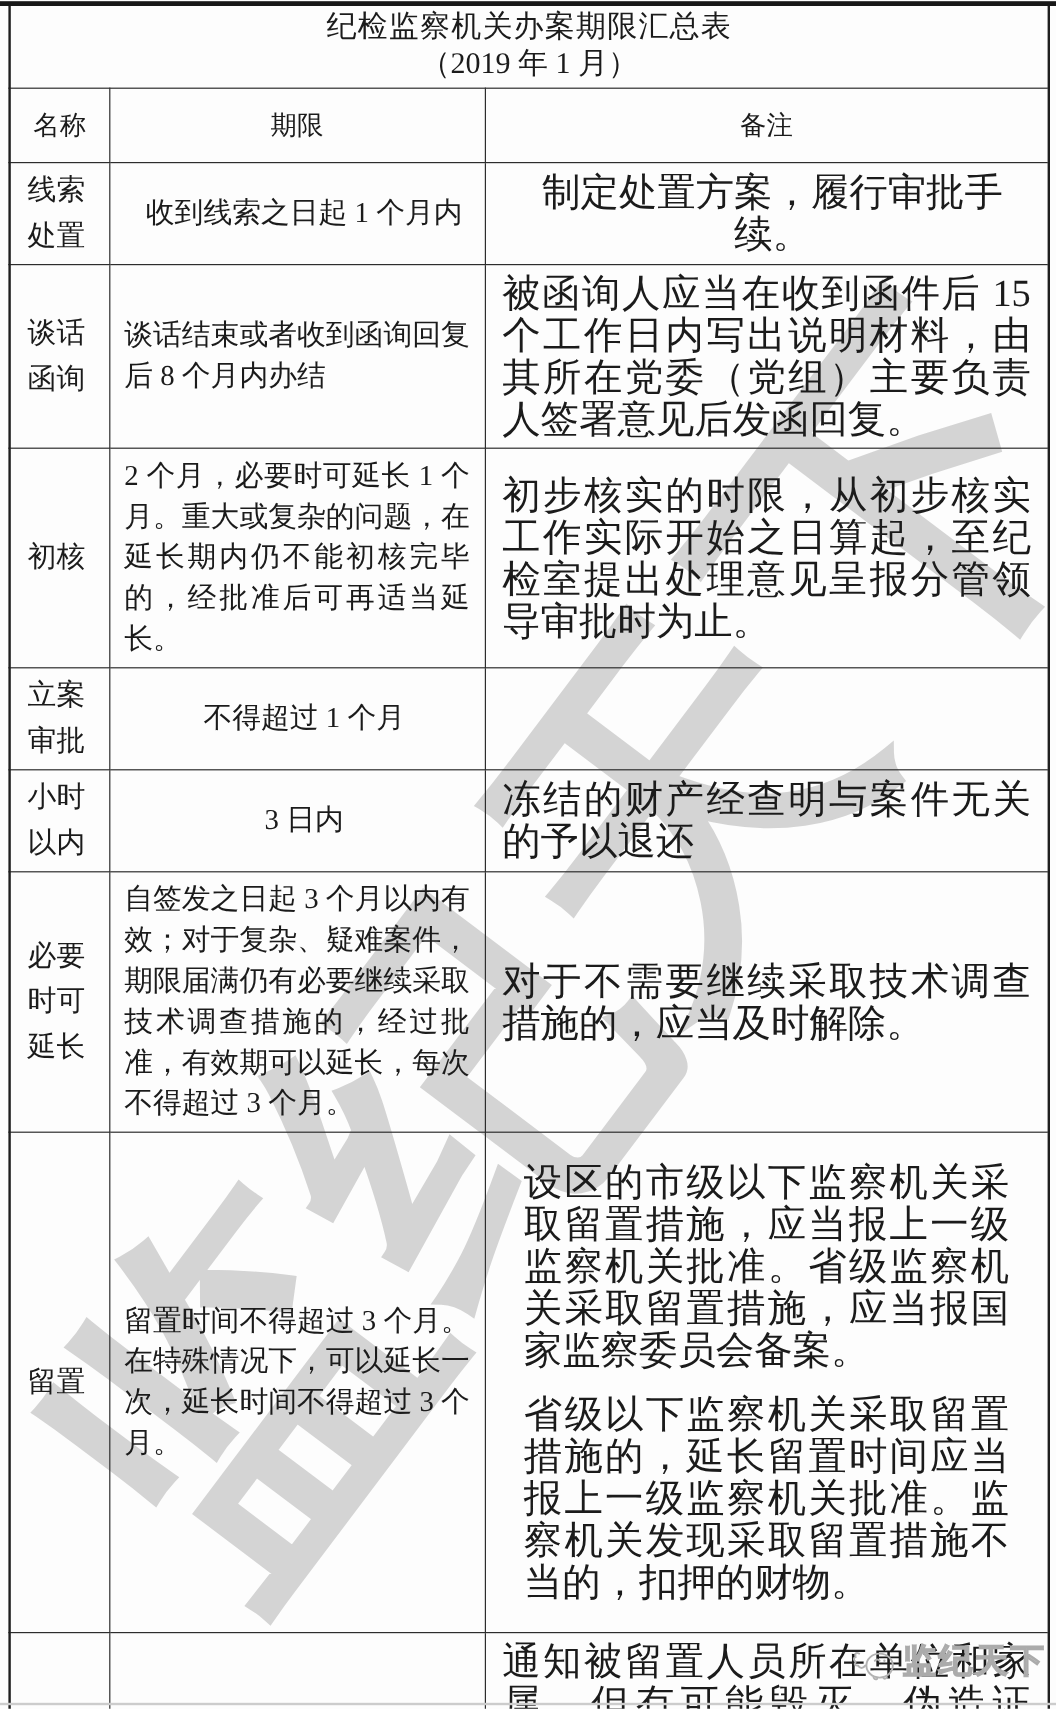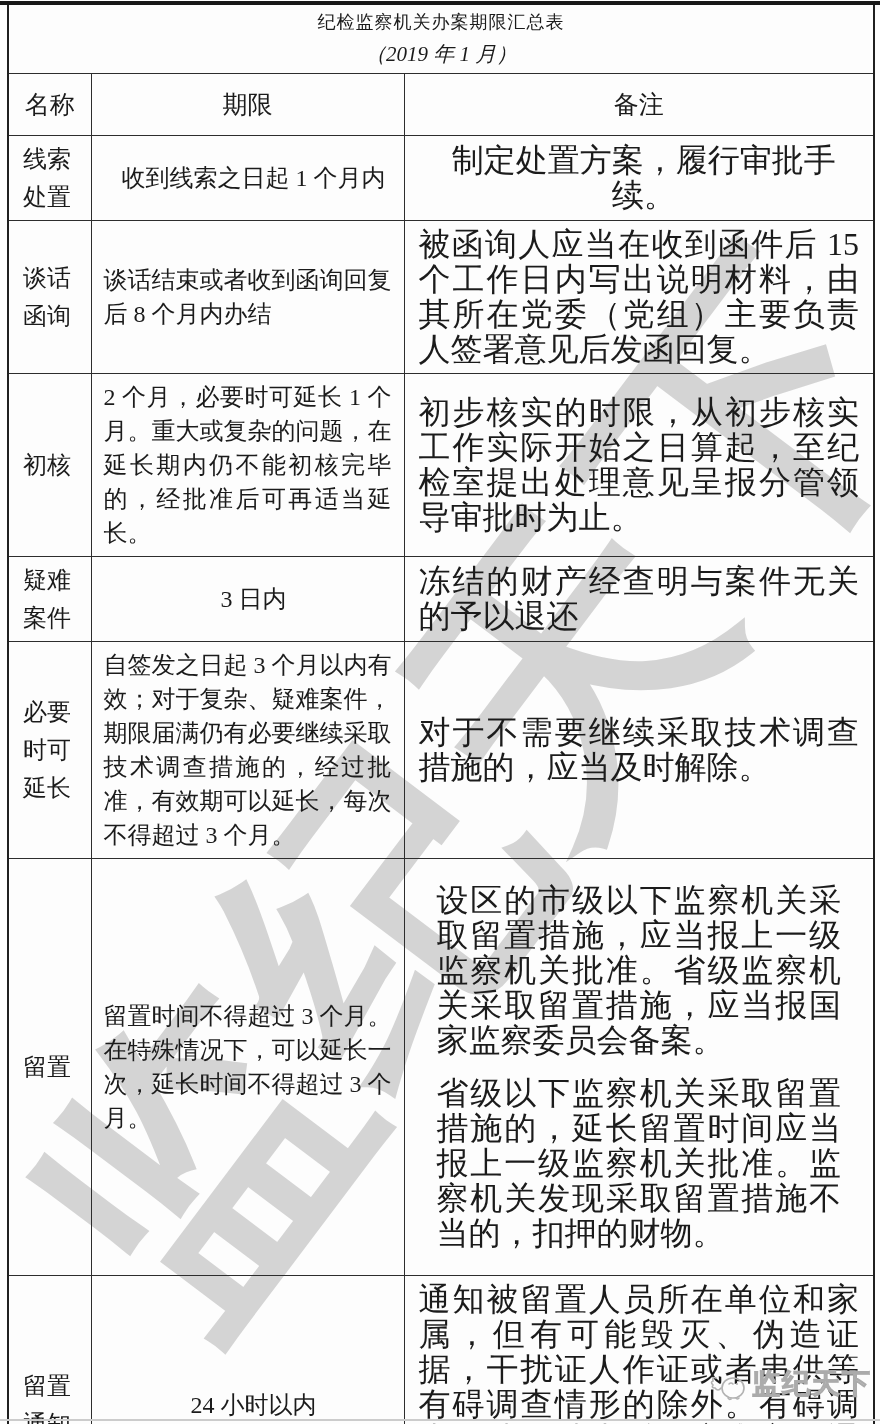--- a/index.html
+++ b/index.html
@@ -46,23 +46,23 @@
     background: transparent;
   }
   table.deadline-table td, table.deadline-table th {
     border: 1.5px solid #2d2d2d;
     vertical-align: middle;
     font-weight: normal;
     background: transparent;
   }
   table.deadline-table { border: 2px solid #1f1f1f; border-top: none; border-bottom: 3px solid #1f1f1f; }
   .title-cell { text-align: center; padding: 2px 0 4px 0; }
-  .title-line1 { font-size: 18px; line-height: 33px; letter-spacing: 1px; }
-  .title-line2 { font-size: 21px; line-height: 30px; font-style: italic; }
-  .header-row th { text-align: center; font-size: 25px; }
+  .title-line1 { font-size: 25px; line-height: 33px; letter-spacing: 1px; }
+  .title-line2 { font-size: 25px; line-height: 30px; }
+  .header-row th { text-align: center; font-size: 22px; }
   .name-cell {
     text-align: left;
     font-size: 24px;
     line-height: 38px;
     padding: 4px 14px;
   }
   .deadline-cell {
     font-size: 24px;
     line-height: 34px;
     padding: 6px 12px;
@@ -131,23 +131,28 @@
     <td class="deadline-cell">谈话结束或者收到函询回复后 8 个月内办结</td>
     <td class="note-cell">被函询人应当在收到函件后 15 个工作日内写出说明材料，由其所在党委（党组）主要负责人签署意见后发函回复。</td>
   </tr>
 
   <tr style="height:168px">
     <td class="name-cell">初核</td>
     <td class="deadline-cell">2 个月，必要时可延长 1 个月。重大或复杂的问题，在延长期内仍不能初核完毕的，经批准后可再适当延长。</td>
     <td class="note-cell">初步核实的时限，从初步核实工作实际开始之日算起，至纪检室提出处理意见呈报分管领导审批时为止。</td>
   </tr>
 
+  <tr style="height:69px">
+    <td class="name-cell">立案审批</td>
+    <td class="deadline-cell center">不得超过 1 个月</td>
+    <td class="note-cell"></td>
+  </tr>
 
   <tr style="height:70px">
-    <td class="name-cell">疑难案件</td>
+    <td class="name-cell">小时以内</td>
     <td class="deadline-cell center">3 日内</td>
     <td class="note-cell">冻结的财产经查明与案件无关的予以退还</td>
   </tr>
 
 
   <tr style="height:205px">
     <td class="name-cell">必要时可延长</td>
     <td class="deadline-cell">自签发之日起 3 个月以内有效；对于复杂、疑难案件，期限届满仍有必要继续采取技术调查措施的，经过批准，有效期可以延长，每次不得超过 3 个月。</td>
     <td class="note-cell">对于不需要继续采取技术调查措施的，应当及时解除。</td>
   </tr>

